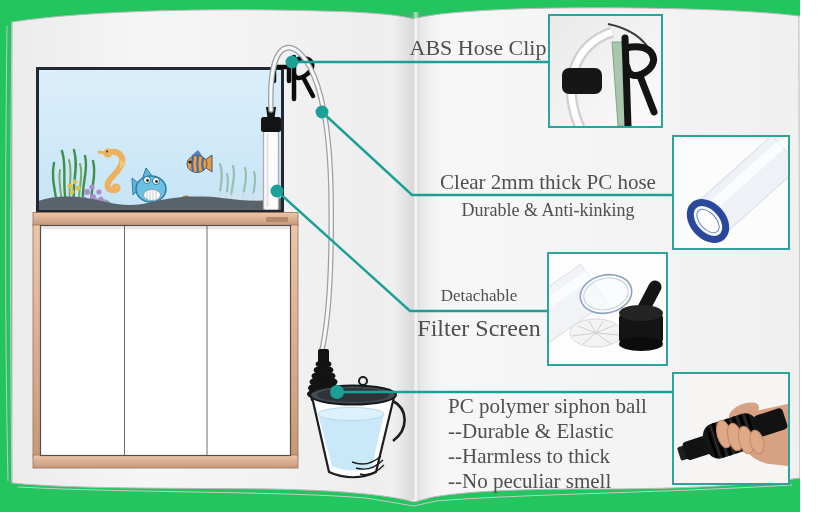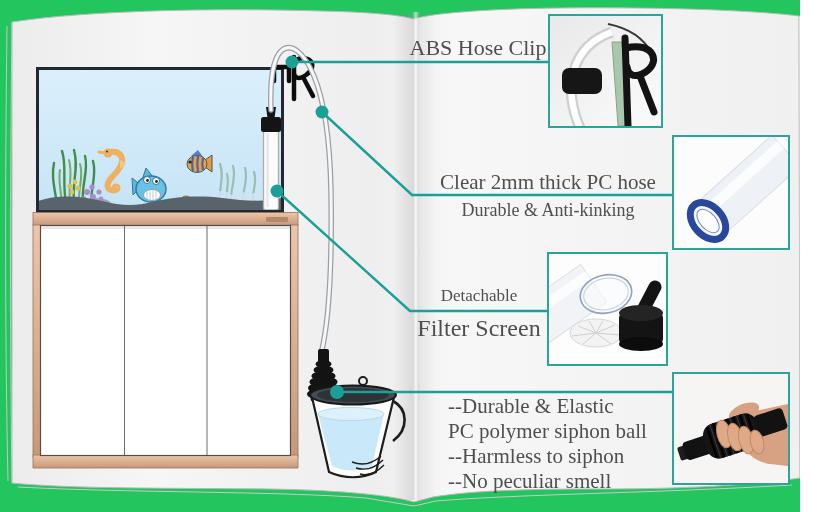--- a/index.html
+++ b/index.html
@@ -345,19 +345,19 @@
 
   <div class="callout-label lbl-clip">ABS Hose Clip</div>
 
   <div class="callout-label lbl-hose1">Clear 2mm thick PC hose</div>
   <div class="callout-label lbl-hose2">Durable &amp; Anti-kinking</div>
 
   <div class="callout-label lbl-filt1">Detachable</div>
   <div class="callout-label lbl-filt2">Filter Screen</div>
 
   <div class="callout-label lbl-siphon">
+    <div>PC polymer siphon ball</div>
     <div>--Durable &amp; Elastic</div>
-    <div>PC polymer siphon ball</div>
-    <div>--Harmless to siphon</div>
+    <div>--Harmless to thick</div>
     <div>--No peculiar smell</div>
   </div>
 
 </div>
 
 </body></html>

